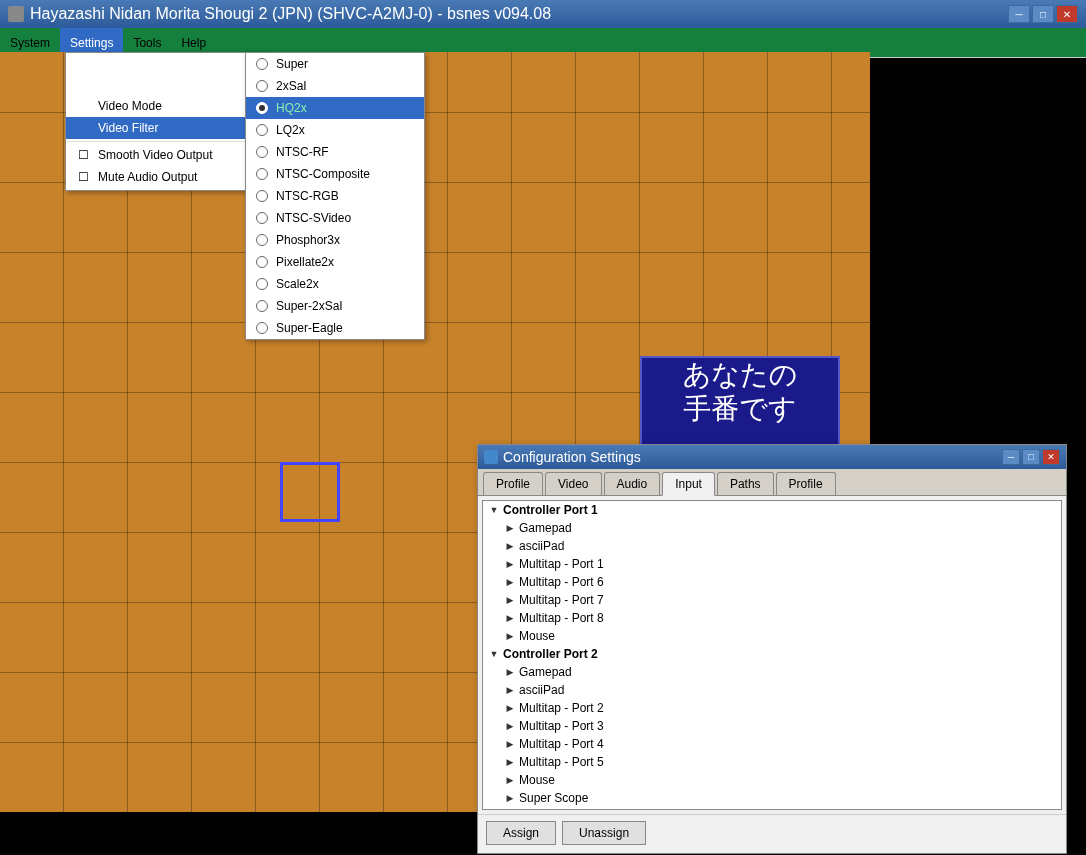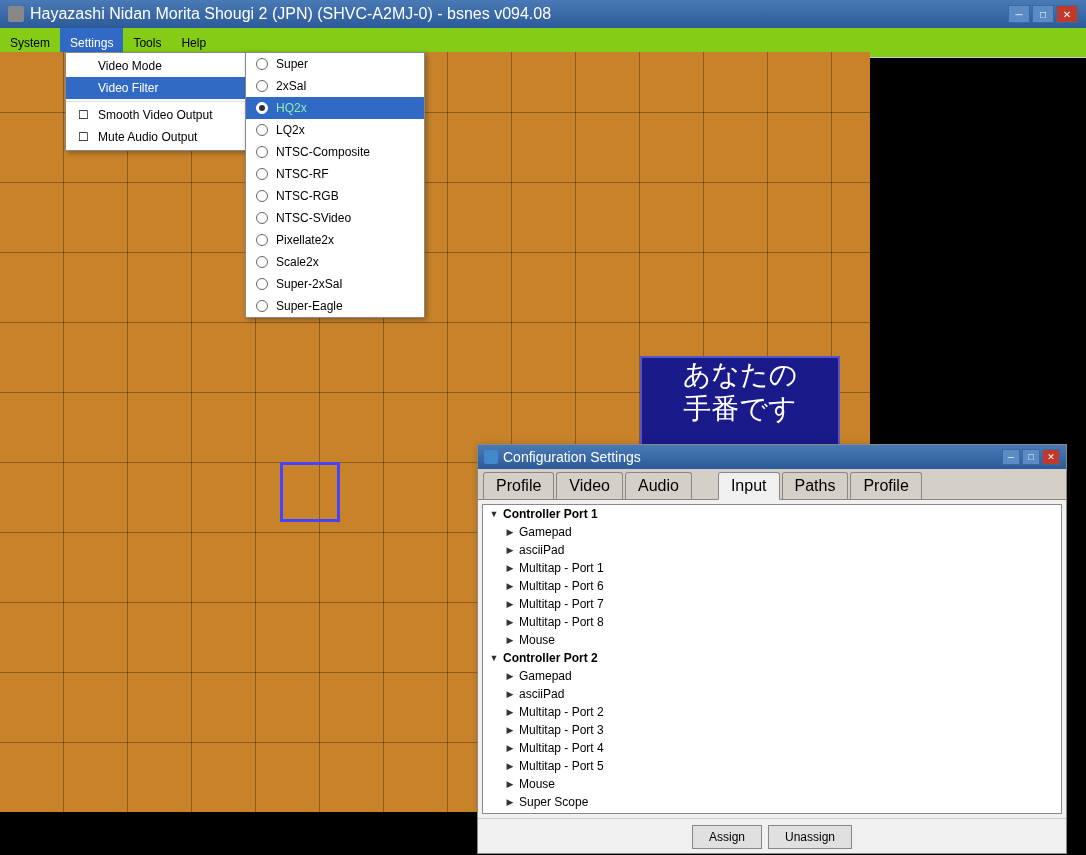--- a/index.html
+++ b/index.html
@@ -16,21 +16,21 @@
       user-select: none;
     }
     .title-bar-icon { width: 16px; height: 16px; margin-right: 6px; background: #888; border-radius: 2px; }
     .title-bar-text { flex: 1; font-size: 16px; }
     .title-bar-buttons { display: flex; gap: 2px; }
     .title-bar-btn { width: 22px; height: 18px; background: #5a8bc5; border: 1px solid #3a6aa0; color: white; font-size: 10px; cursor: pointer; display: flex; align-items: center; justify-content: center; }
     .title-bar-btn.close { background: #c0392b; }
 
     
     .menu-bar {
-      background: #84cc16;
+      background: #15803d;
       height: 30px;
       display: flex;
       align-items: flex-start;
       border-bottom: 1px solid #ccc;
     }
     .menu-item {
       padding: 2px 10px;
       cursor: pointer;
       height: 100%;
       display: flex;
@@ -54,20 +54,21 @@
       position: absolute;
       top: 52px;
       left: 65px;
       z-index: 100;
       background: white;
       border: 1px solid #888;
       box-shadow: 2px 2px 5px rgba(0,0,0,0.3);
     }
     .dropdown-menu {
       min-width: 200px;
+      margin-top: 40px;
     }
     .menu-section {
       padding: 2px 0;
       border-bottom: 1px solid #e0e0e0;
     }
     .menu-section:last-child { border-bottom: none; }
     .menu-entry {
       padding: 4px 12px;
       cursor: pointer;
       display: flex;
@@ -149,29 +150,28 @@
       border-bottom: 1px solid #888;
       padding: 3px 5px 0;
       gap: 2px;
     }
     .tab {
       padding: 4px 12px;
       background: #d4d0c8;
       border: 1px solid #888;
       border-bottom: none;
       cursor: pointer;
-      font-size: 16px;
+      font-size: 12px;
       border-radius: 3px 3px 0 0;
     }
     .tab.active {
       background: #f0f0f0;
       border-bottom: 1px solid #f0f0f0;
       margin-bottom: -1px;
       z-index: 1;
-      margin-left: 24px;
     }
 
     
     .tree-container {
       background: white;
       margin: 4px;
       border: 1px solid #888;
       height: 310px;
       overflow-y: auto;
       overflow-x: hidden;
@@ -183,21 +183,21 @@
       align-items: center;
       font-size: 12px;
     }
     .tree-group { font-weight: bold; }
     .tree-indent-1 { padding-left: 20px; }
     .expand-icon { width: 14px; height: 14px; display: flex; align-items: center; justify-content: center; font-size: 9px; color: #333; margin-right: 2px; }
 
     
     .config-bottom {
       display: flex;
-      justify-content: center;
+      justify-content: flex-start;
       align-items: center;
       padding: 6px 8px;
       gap: 6px;
       border-top: 1px solid #ccc;
     }
     .btn {
       padding: 4px 16px;
       background: #e0e0e0;
       border: 1px solid #888;
       cursor: pointer;
@@ -324,33 +324,37 @@
       <div class="submenu-item selected" style="background: rgb(49, 106, 197); color: #86efac;">
         <div class="radio-circle checked" style="border-color: white; background: white;"></div>
         <span>HQ2x</span>
       </div>
       <div class="submenu-item">
         <div class="radio-circle"></div>
         <span>LQ2x</span>
       </div>
       <div class="submenu-item">
         <div class="radio-circle"></div>
+        <span>NTSC-RF</span>
+      </div>
+      <div class="submenu-item">
+        <div class="radio-circle"></div>
         <span>NTSC-Composite</span>
       </div>
       <div class="submenu-item">
         <div class="radio-circle"></div>
-        <span>NTSC-RF</span>
-      </div>
-      <div class="submenu-item">
-        <div class="radio-circle"></div>
         <span>NTSC-RGB</span>
       </div>
       <div class="submenu-item">
         <div class="radio-circle"></div>
         <span>NTSC-SVideo</span>
+      </div>
+      <div class="submenu-item">
+        <div class="radio-circle"></div>
+        <span>Phosphor3x</span>
       </div>
       <div class="submenu-item">
         <div class="radio-circle"></div>
         <span>Pixellate2x</span>
       </div>
       <div class="submenu-item">
         <div class="radio-circle"></div>
         <span>Scale2x</span>
       </div>
       <div class="submenu-item">

